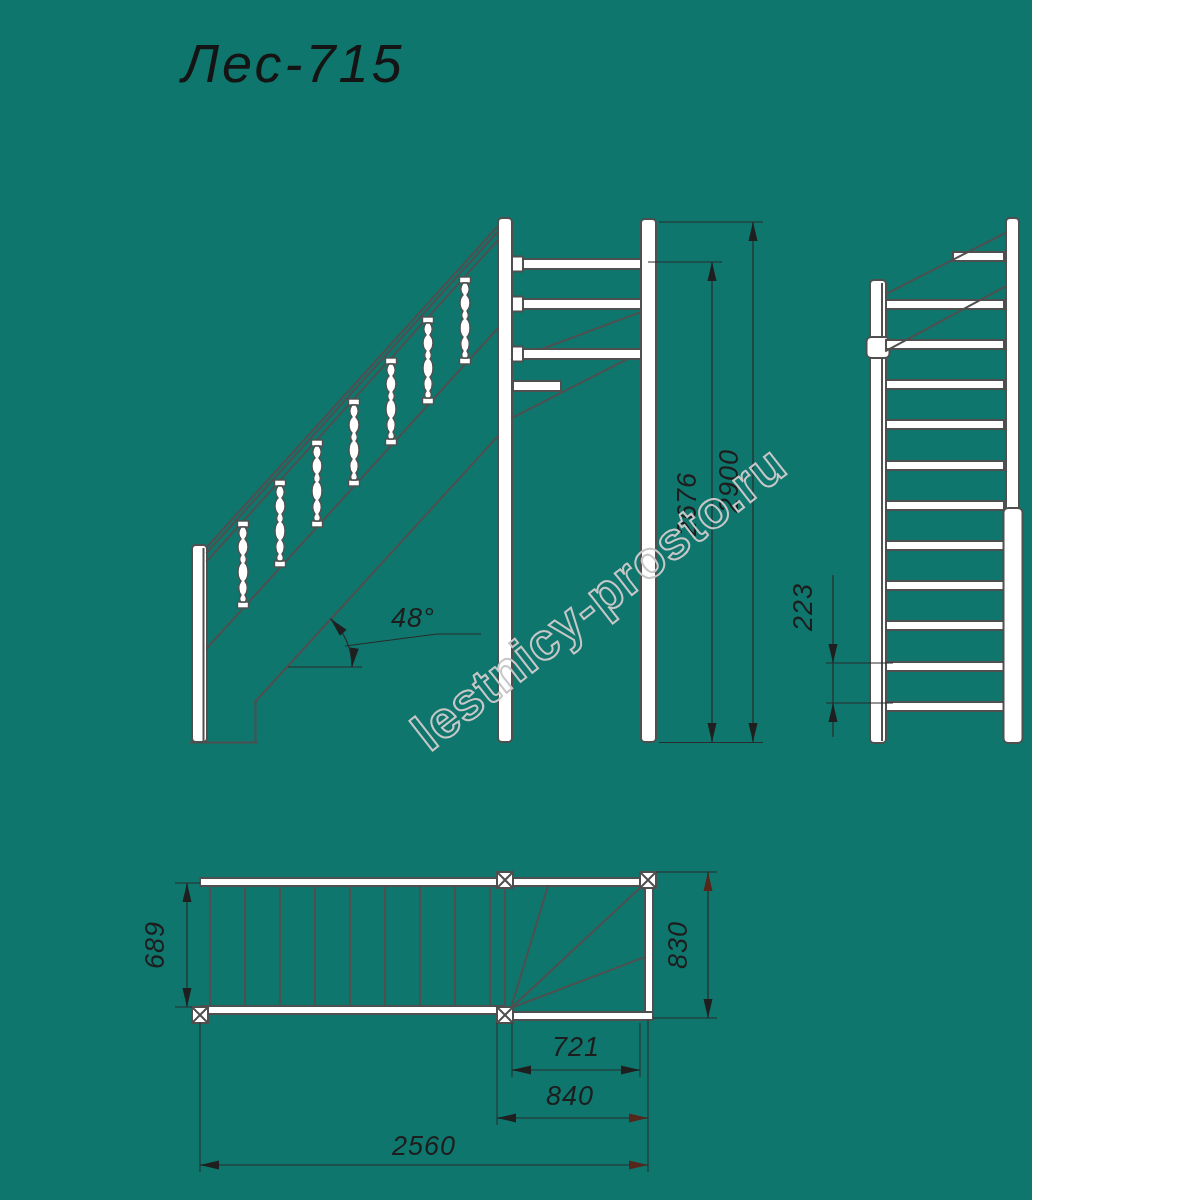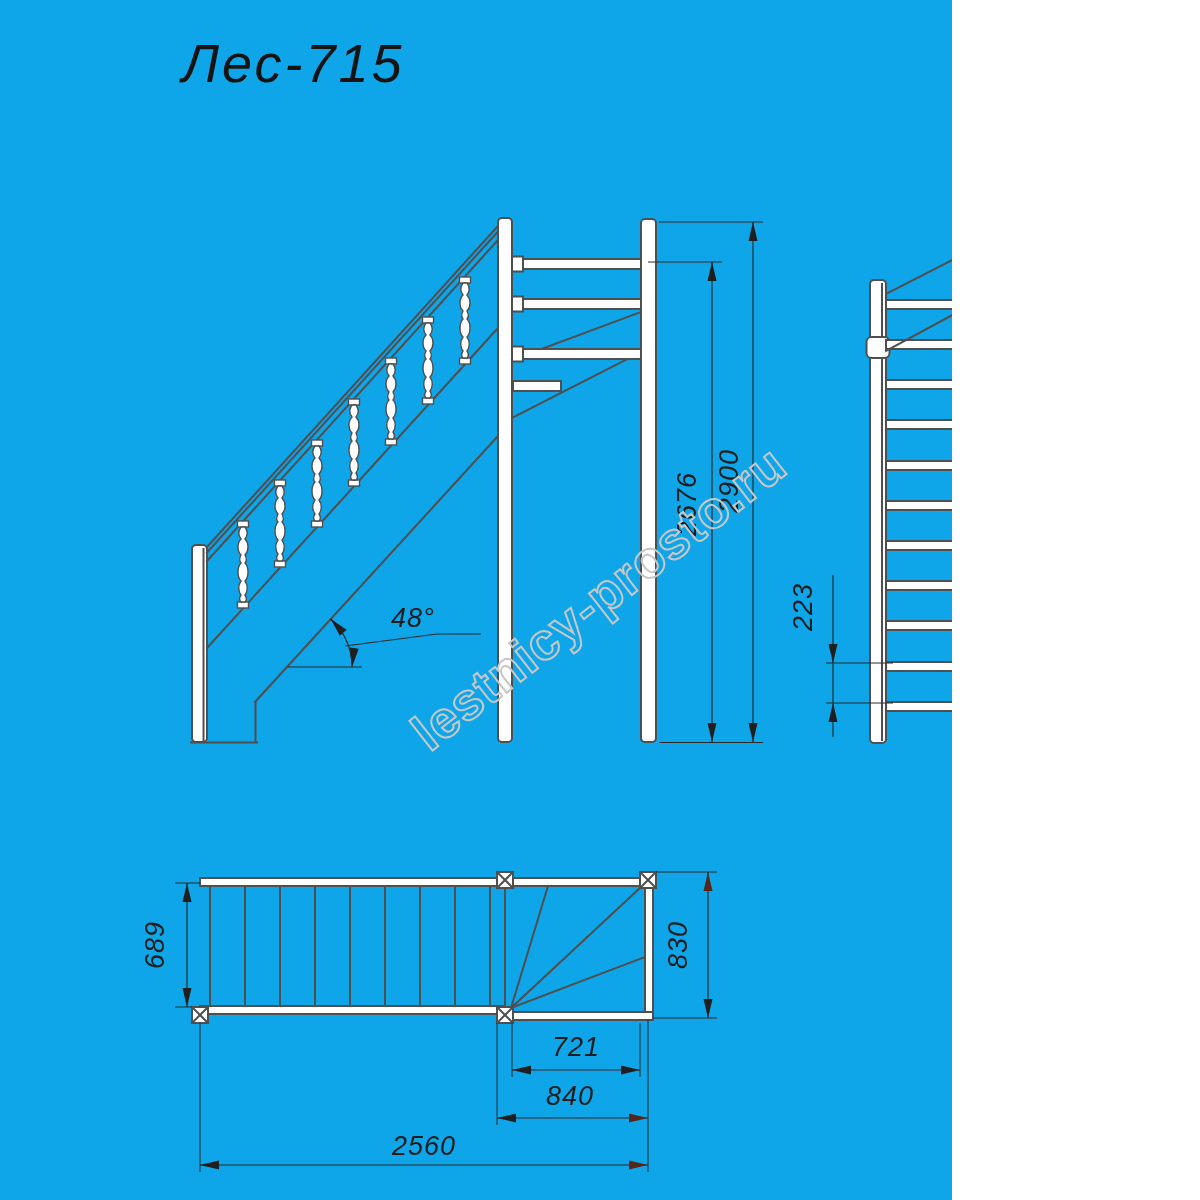--- a/index.html
+++ b/index.html
@@ -1,16 +1,16 @@
 <!DOCTYPE html>
 <html><head>
 <meta charset="utf-8">
 <style>
   html,body{margin:0;padding:0;background:#ffffff;}
-  .page{width:952px;height:1200px;position:relative;background:#0ea5e9;overflow:hidden;}
+  .page{width:1032px;height:1200px;position:relative;background:#0f766e;overflow:hidden;}
   svg{display:block;}
   .ln   {stroke:#4f4f4f;stroke-width:2;fill:none;stroke-linecap:square;}
   .lnth {stroke:#4f4f4f;stroke-width:2;fill:#ffffff;}
   .dimln{stroke:#2b2b2b;stroke-width:1.2;fill:none;}
   .extln{stroke:#2b2b2b;stroke-width:1;fill:none;}
   .arr  {fill:#1f1f1f;stroke:none;}
   .arrR {fill:#56261b;stroke:none;}
   .dimtx{font-family:"Liberation Sans",sans-serif;font-style:italic;font-size:27px;fill:#1d1d1d;letter-spacing:1px;}
   .titletx{font-family:"Liberation Sans",sans-serif;font-style:italic;font-size:54px;fill:#141414;letter-spacing:3px;}
   .wm   {font-family:"Liberation Sans",sans-serif;font-weight:bold;font-size:52px;fill:none;stroke:#c7c7c7;stroke-width:2;letter-spacing:1px;}

